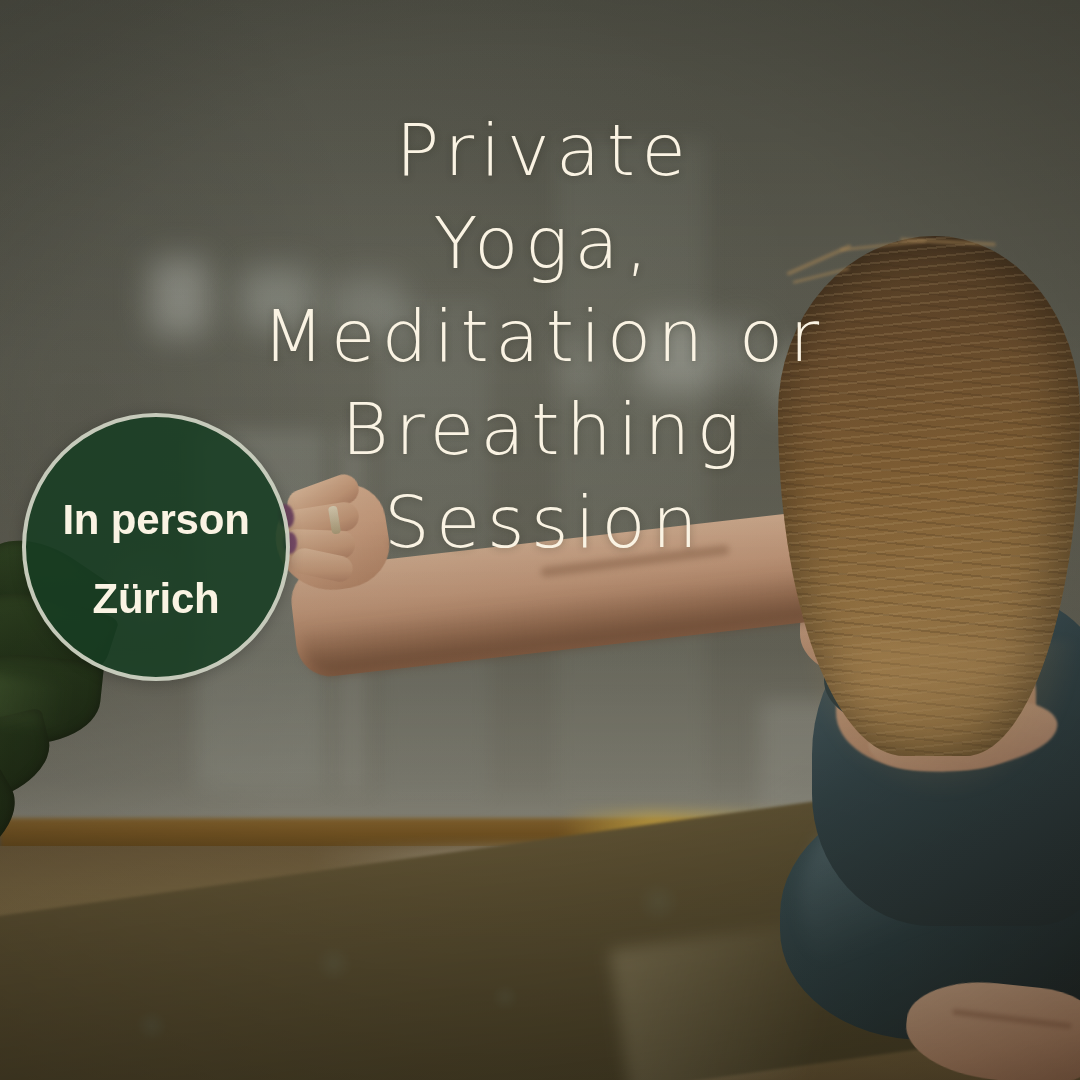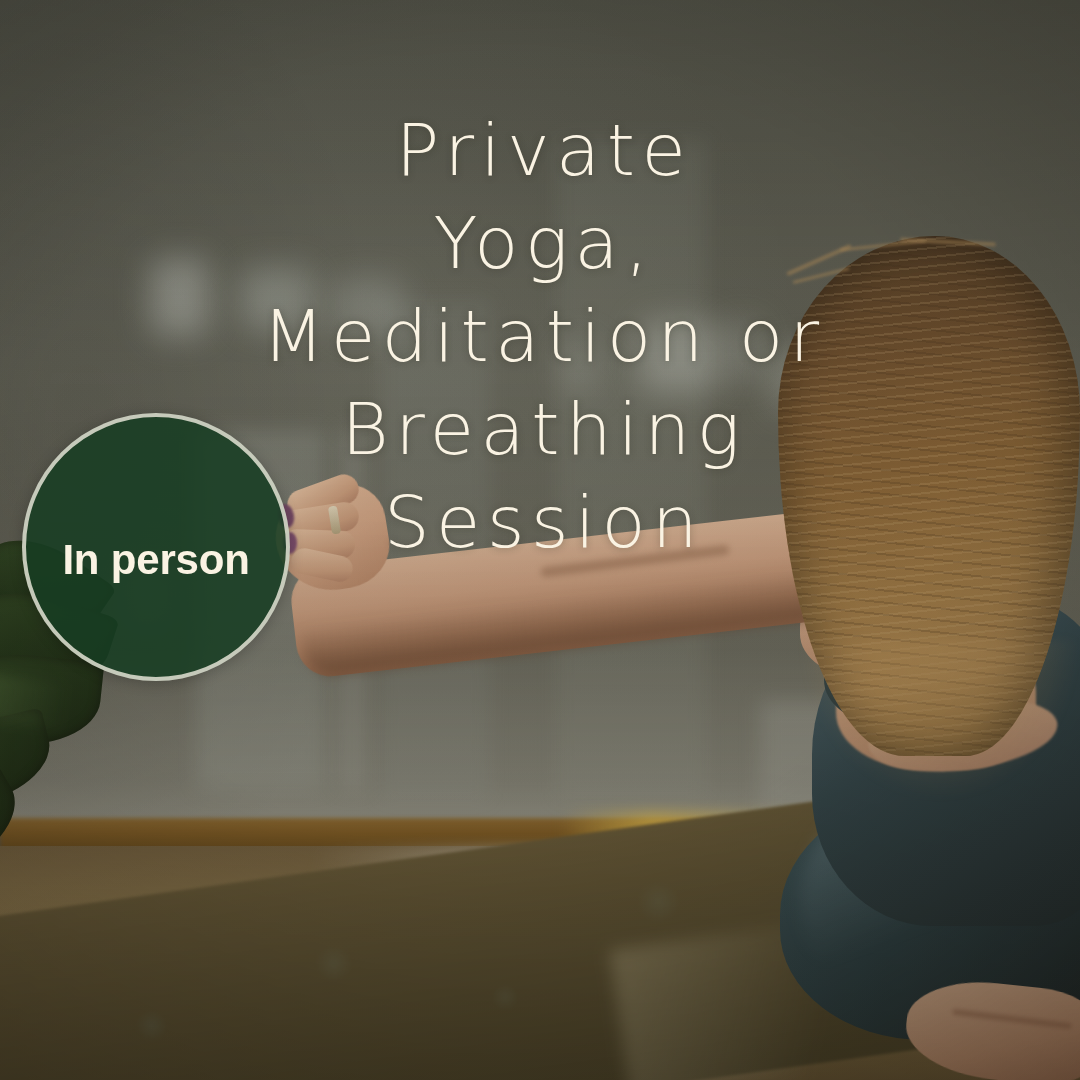--- a/index.html
+++ b/index.html
@@ -388,15 +388,16 @@
   </div>
 
   <div class="title">Private
 Yoga,
 Meditation or
 Breathing
 Session</div>
 
   <div class="badge">
     <div class="badge-line">In person</div>
+    <div class="badge-line">Zürich</div>
   </div>
 
 </div>
 
 </body></html>

